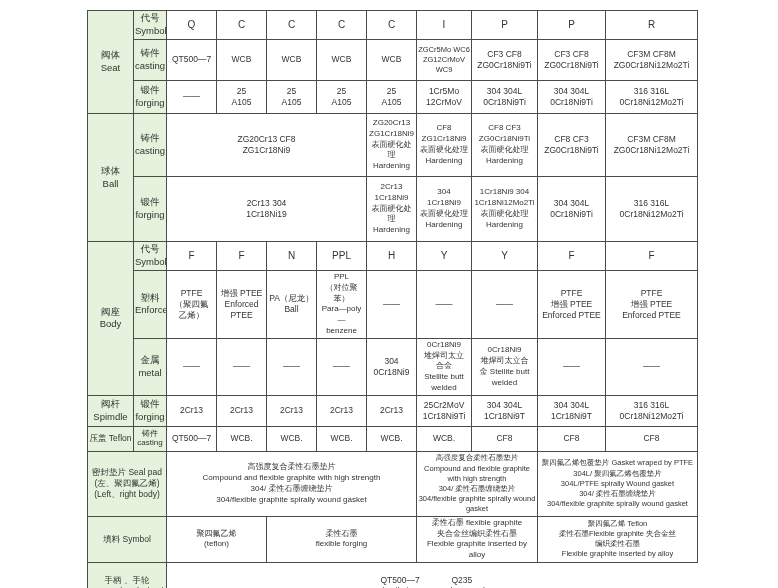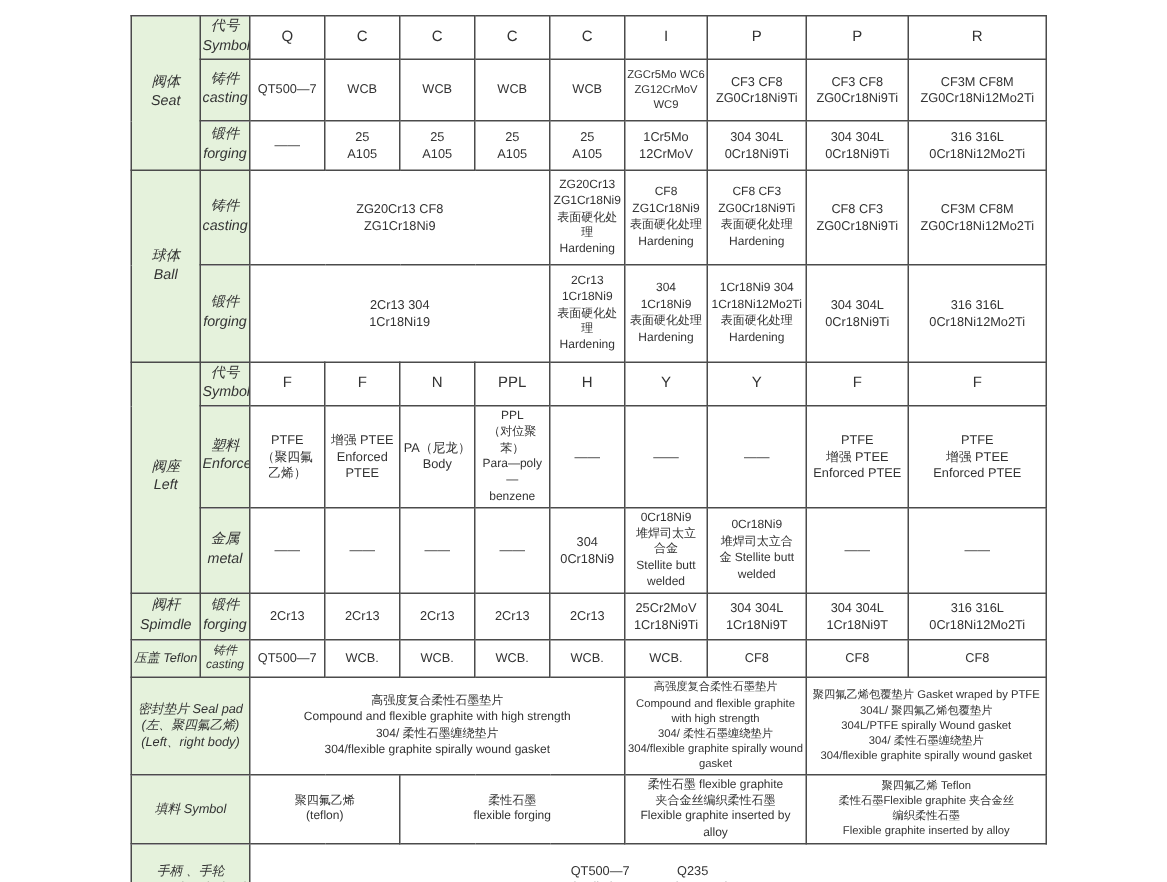--- a/index.html
+++ b/index.html
@@ -10,21 +10,21 @@
     --page_bg:#ffffff;
   }
   html,body{margin:0;padding:0;background:var(--page_bg);}
   .page{position:relative;width:778px;height:588px;background:var(--page_bg);
         font-family:"Liberation Sans","DejaVu Sans",sans-serif;color:var(--text);}
   .tbl-wrap{position:absolute;left:87px;top:10px;width:610px;}
   table{border-collapse:collapse;table-layout:fixed;width:610px;}
   td{border:1px solid var(--border);text-align:center;vertical-align:middle;
      white-space:pre-line;font-size:8.5px;line-height:1.32;padding:1px 1px;
      overflow:hidden;color:var(--text);}
-  td.g{background:var(--header_bg);font-size:9.5px;font-style:italic;}
+  td.g{background:var(--header_bg);font-size:9.5px;}
   td.grp2{font-size:8.5px;}
   td.sym{font-size:10px;}
   td.xs{font-size:7.5px;line-height:1.35;margin-left:31px;}
   td.sm{font-size:8px;line-height:1.35;}
   tr.r13 td{border-bottom:none;}
   td.lever{border-right:none;font-size:8.5px;}
   .lever-inner{display:flex;justify-content:center;gap:18px;}
   .lever-inner span{white-space:pre-line;}
 </style>
 </head>
@@ -147,21 +147,21 @@
 表面硬化处理
 Hardening</td>
         <td>304 304L
 0Cr18Ni9Ti</td>
         <td>316 316L
 0Cr18Ni12Mo2Ti</td>
       </tr>
 
       <tr style="height:29px">
         <td class="g" rowspan="3">阀座
-Left</td>
+Body</td>
         <td class="g">代号
 Symbol</td>
         <td class="sym">F</td>
         <td class="sym">F</td>
         <td class="sym">N</td>
         <td class="sym">PPL</td>
         <td class="sym">H</td>
         <td class="sym">Y</td>
         <td class="sym">Y</td>
         <td class="sym">F</td>
@@ -171,21 +171,21 @@
       <tr style="height:55px">
         <td class="g">塑料
 Enforced</td>
         <td>PTFE
 （聚四氟
 乙烯）</td>
         <td>增强 PTEE
 Enforced
 PTEE</td>
         <td>PA（尼龙）
-Body</td>
+Ball</td>
         <td class="sm">PPL
 （对位聚苯）
 Para—poly—
 benzene</td>
         <td>——</td>
         <td>——</td>
         <td>——</td>
         <td>PTFE
 增强 PTEE
 Enforced PTEE</td>

